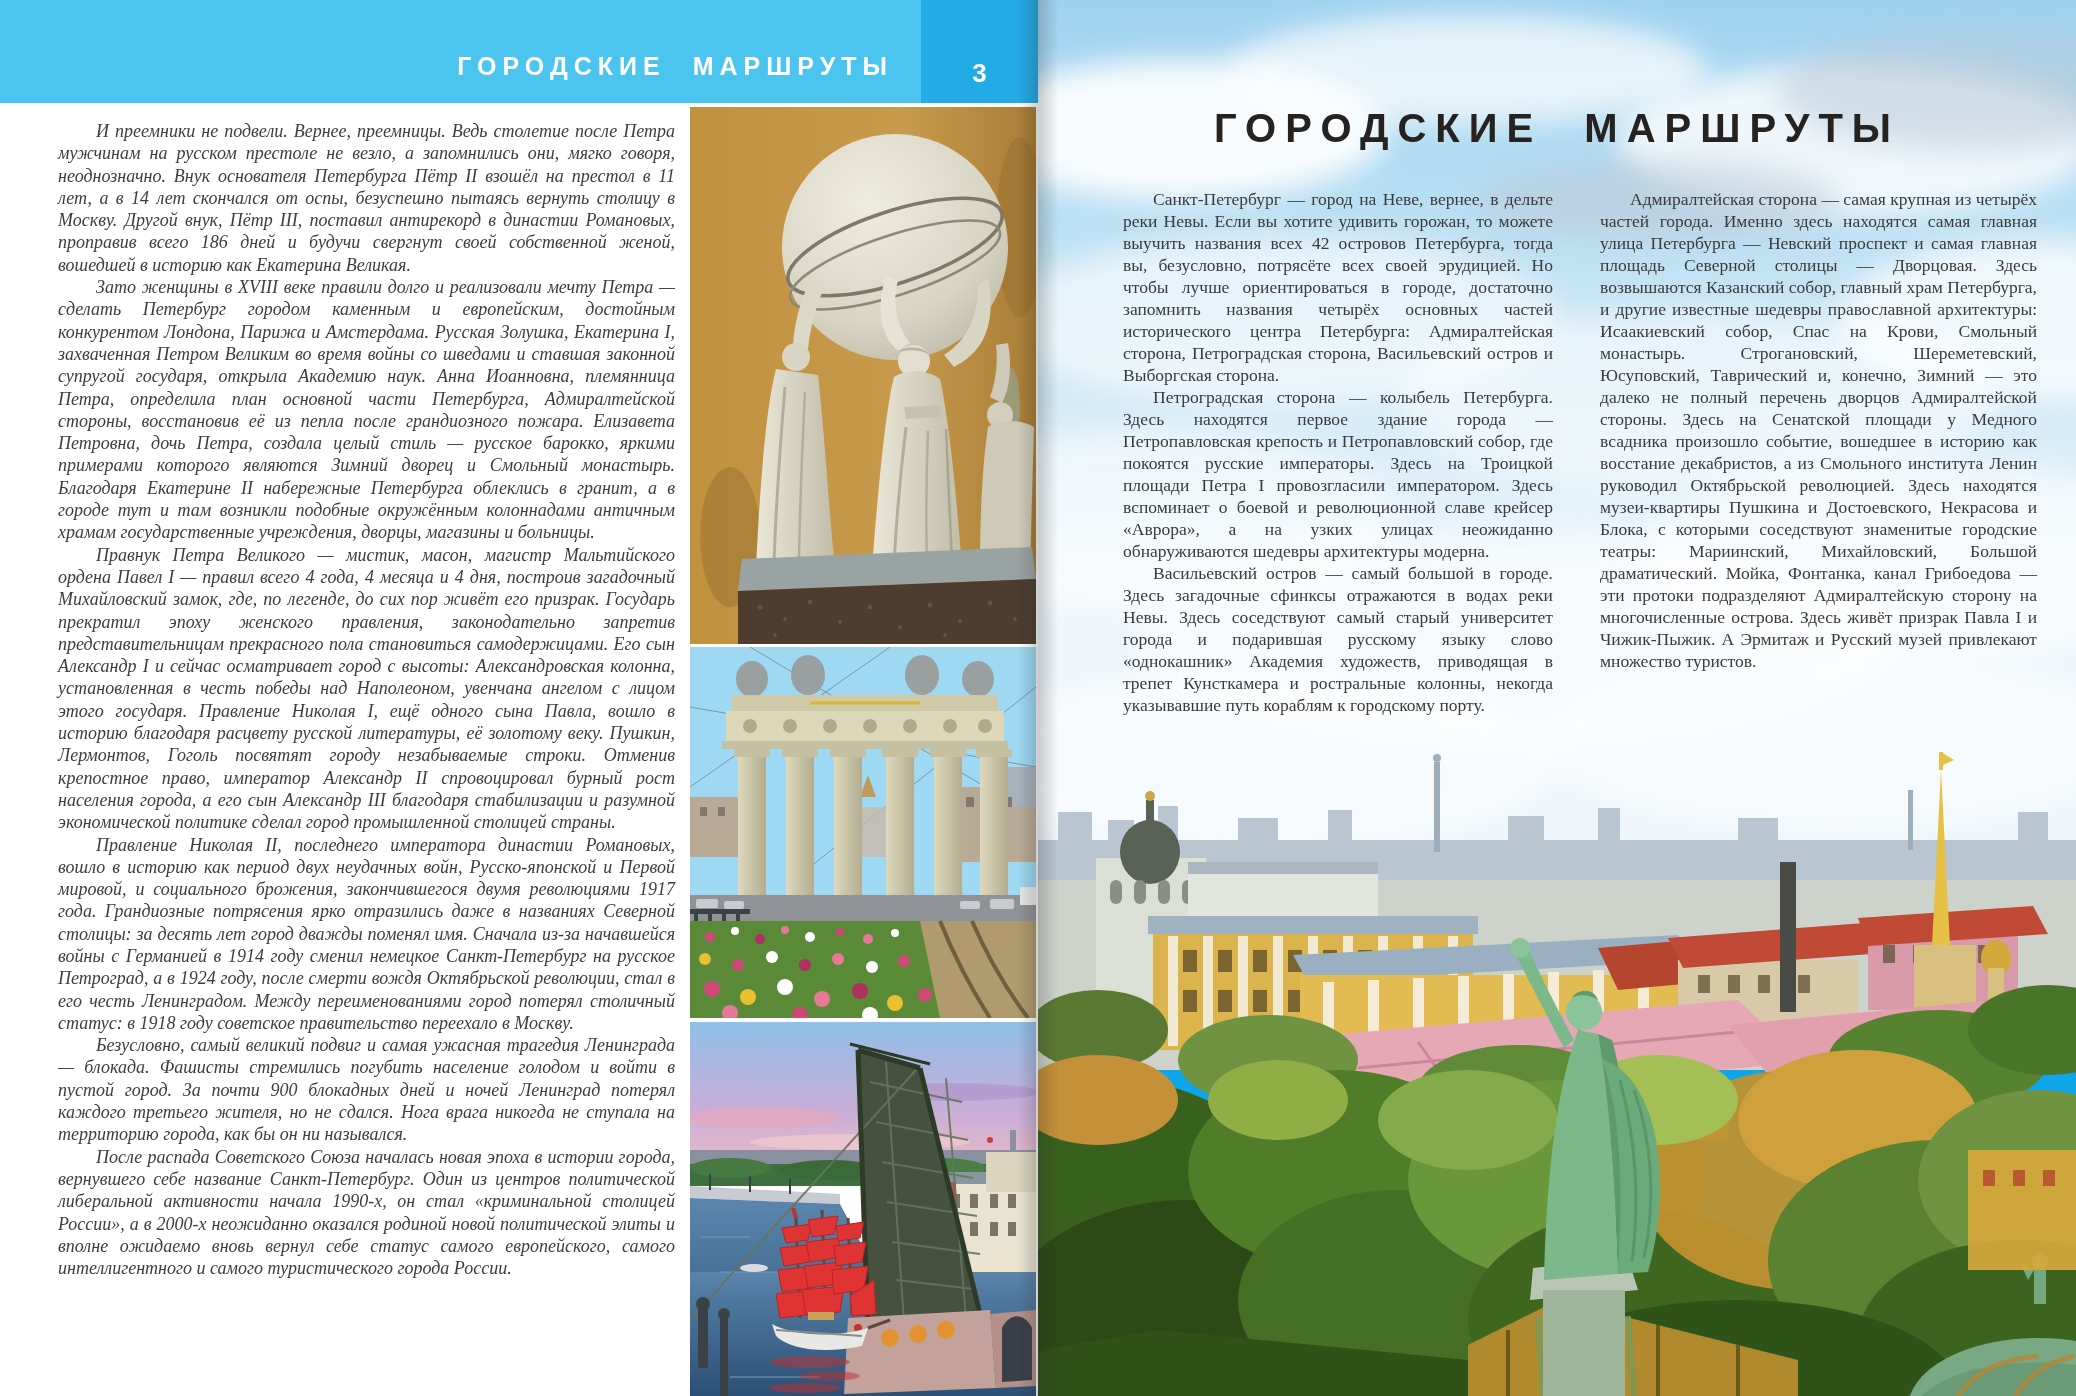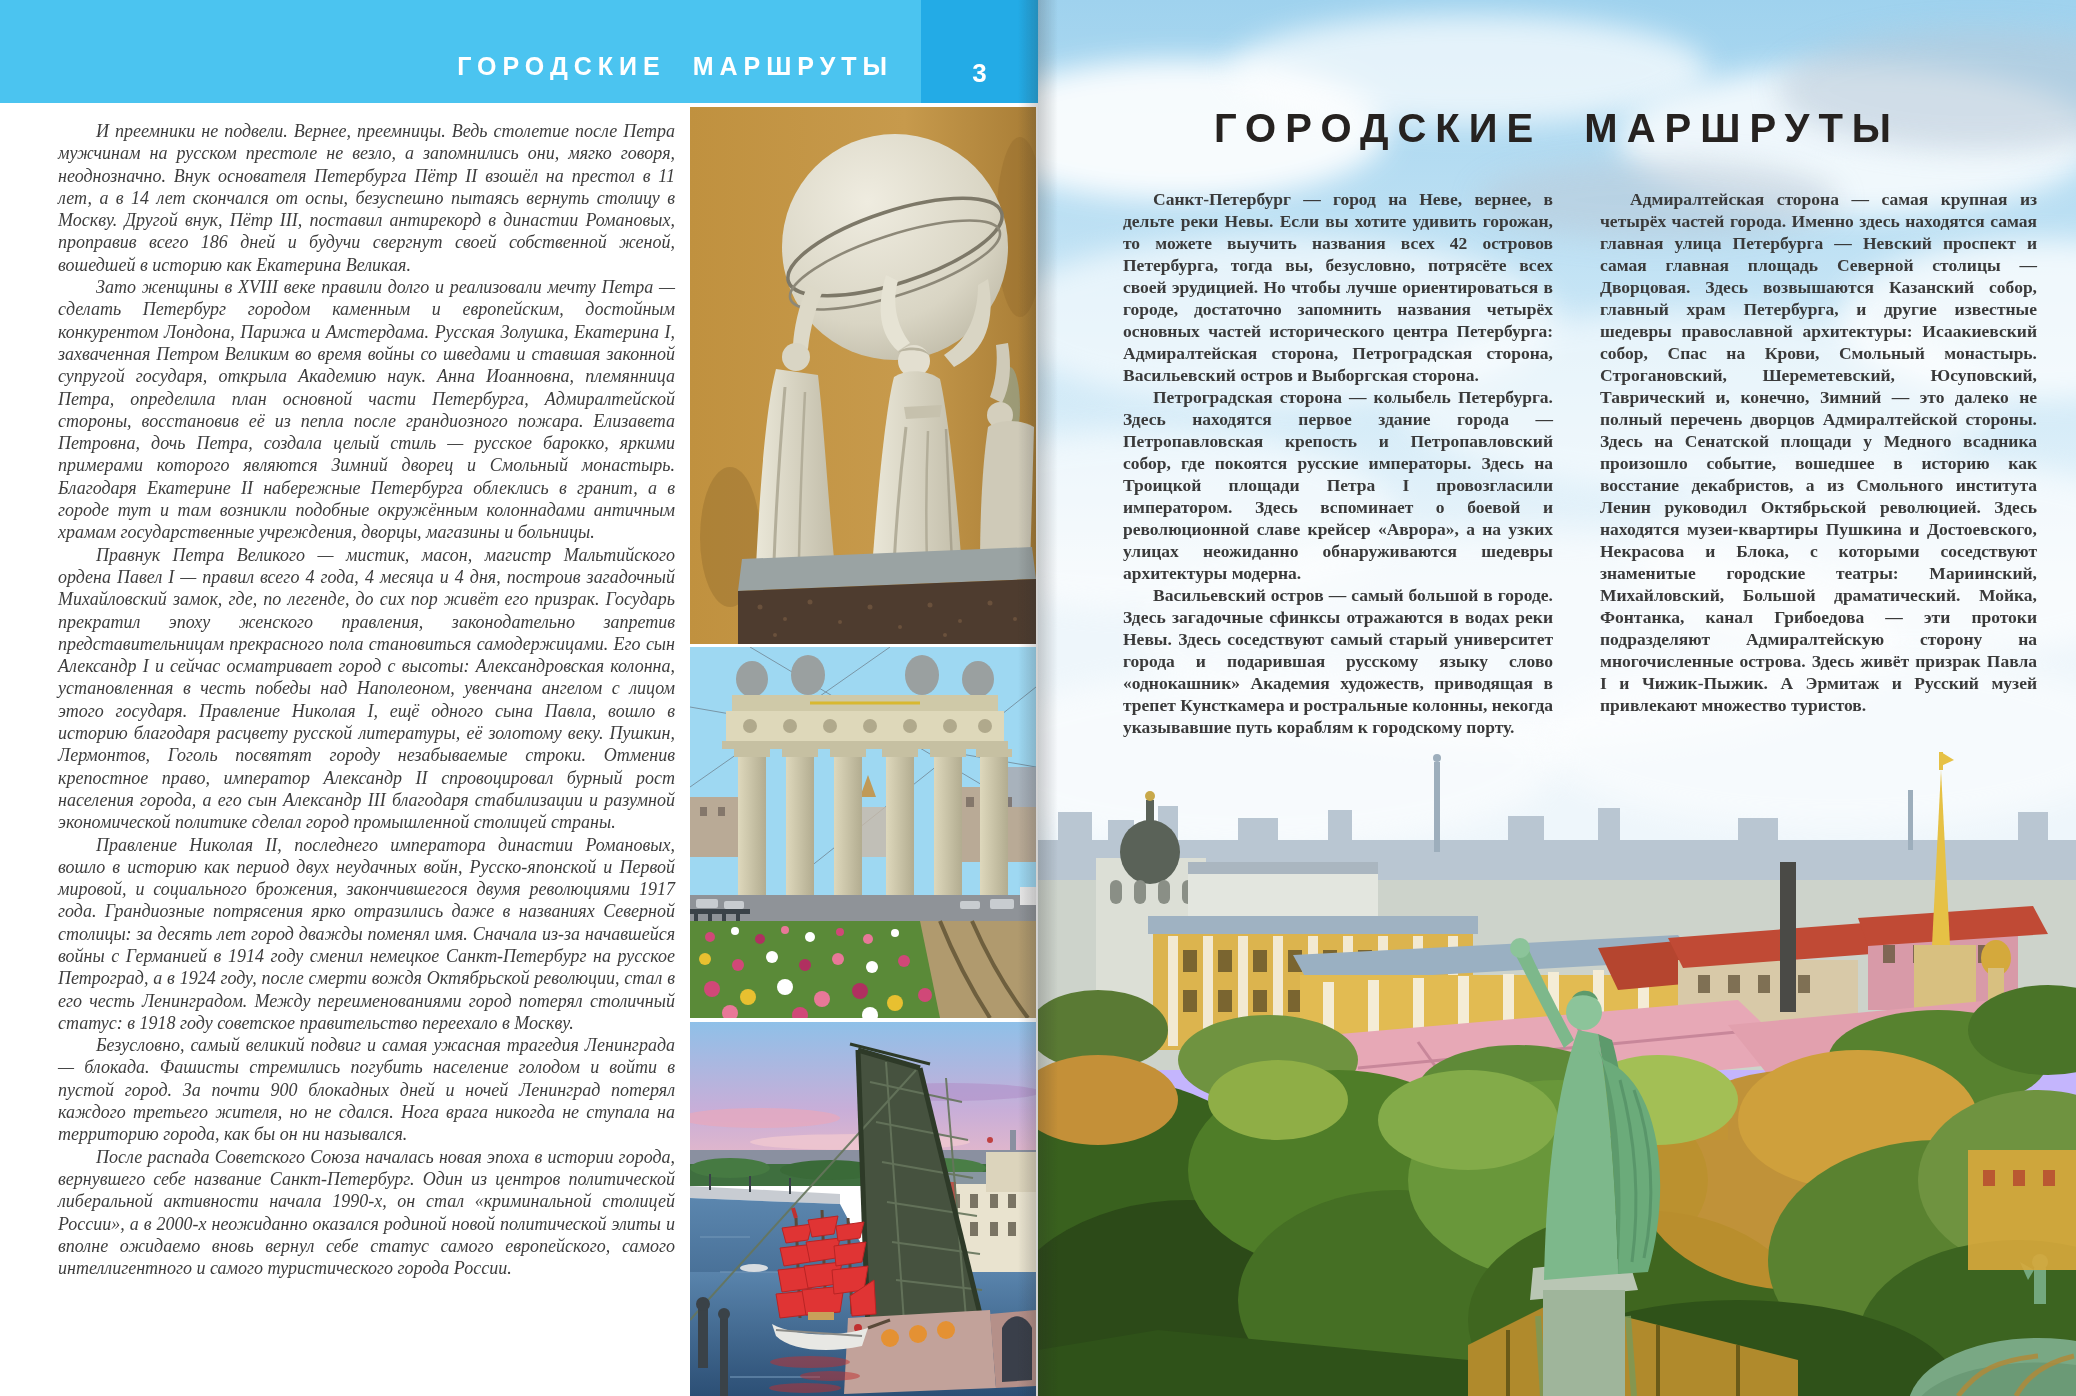--- a/index.html
+++ b/index.html
@@ -1,16 +1,16 @@
 <!DOCTYPE html>
 <html><head>
 <meta charset="utf-8">
 <style>
   html,body{margin:0;padding:0;background:#777;}
-  #spread{position:relative;width:2076px;height:1396px;background:#c4b5fd;overflow:hidden;
+  #spread{position:relative;width:2076px;height:1396px;background:#0ea5e9;overflow:hidden;
           font-family:"Liberation Serif","DejaVu Serif",serif;}
   
   #left-page{position:absolute;left:0;top:0;width:1038px;height:1396px;background:#fff;}
   #header-bar{position:absolute;left:0;top:0;width:921px;height:103px;background:#4bc4f0;}
   #header-title{position:absolute;right:28px;top:52px;color:#fff;
     font-family:"Liberation Sans","DejaVu Sans",sans-serif;font-weight:bold;
     font-size:25px;letter-spacing:6px;word-spacing:14px;}
   #page-number-box{position:absolute;left:921px;top:0;width:117px;height:103px;background:#23abe6;
     display:flex;align-items:center;justify-content:center;}
   #page-number{color:#fff;font-family:"Liberation Sans","DejaVu Sans",sans-serif;
@@ -21,21 +21,21 @@
   .photo{position:absolute;left:690px;width:346px;overflow:hidden;}
   .photo svg{display:block;}
   #photo-1{top:107px;height:537px;}
   #photo-2{top:647px;height:371px;}
   #photo-3{top:1022px;height:374px;}
   
   #right-page{position:absolute;left:1038px;top:0;width:1038px;height:1396px;overflow:hidden;}
   #right-title{position:absolute;left:0;top:106px;width:1038px;text-align:center;color:#262220;
     font-family:"Liberation Sans","DejaVu Sans",sans-serif;font-weight:bold;
     font-size:40px;letter-spacing:9px;word-spacing:22px;}
-  .rcol{position:absolute;top:188px;color:#3a3a3a;font-size:17.5px;line-height:22px;text-align:justify;font-weight:bold;}
+  .rcol{position:absolute;top:188px;color:#3a3a3a;font-size:17.5px;line-height:22px;text-align:justify;}
   .rcol p{margin:0;text-indent:30px;}
   #right-col-1{left:85px;width:430px;}
   #right-col-2{left:562px;width:437px;}
   
   #gutter{position:absolute;left:1018px;top:0;width:40px;height:1396px;pointer-events:none;
     background:linear-gradient(90deg,rgba(0,0,0,0) 0%,rgba(40,40,40,.22) 50%,rgba(0,0,0,0) 100%);}
 </style>
 </head>
 <body>
 

